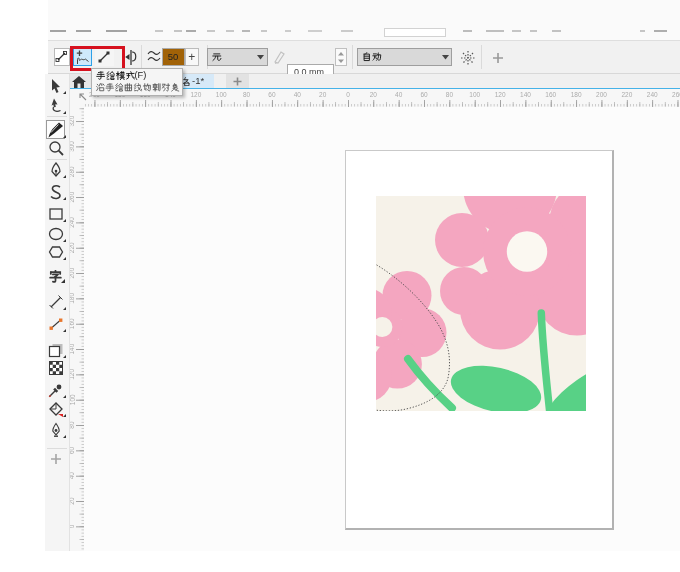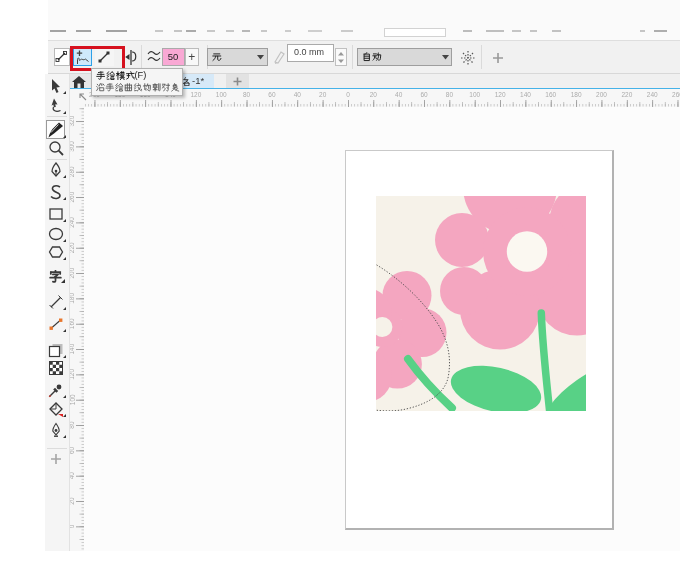--- a/index.html
+++ b/index.html
@@ -45,39 +45,39 @@
     <rect x="9.5" y="2.5" width="3" height="3" fill="#333"></rect>
   </svg>
 <svg style="position:absolute;left:123.5px;top:49px;width:15px;height:17px" viewBox="0 0 15 17">
     <path d="M7,1 L7,16" stroke="#333" stroke-width="1.3"></path>
     <path d="M8,3 C13,3 13,12 8,12" stroke="#333" stroke-width="1.2" fill="none"></path>
     <polygon points="1.2,8 5.5,5 5.5,11" fill="#333"></polygon>
   </svg>
 <svg style="position:absolute;left:147px;top:50px;width:14px;height:13px" viewBox="0 0 14 13">
     <path d="M1,4 C3,1 5,1 7,3 C9,5 11,5 13,2 M1,10 C3,7 5,7 7,9 C9,11 11,11 13,8" stroke="#333" stroke-width="1.1" fill="none"></path>
   </svg>
-<div style="position:absolute;top:48px;height:17.5px;box-sizing:border-box;left:161.5px;width:23px;background:#f9a8d4;border:1px solid #aaa;font:9.5px 'Liberation Sans',sans-serif;color:#222;text-align:center;line-height:15.5px">50</div>
+<div style="position:absolute;top:48px;height:17.5px;box-sizing:border-box;left:161.5px;width:23px;background:#a16207;border:1px solid #aaa;font:9.5px 'Liberation Sans',sans-serif;color:#222;text-align:center;line-height:15.5px">50</div>
 <div style="position:absolute;top:48px;height:17.5px;box-sizing:border-box;left:184.5px;width:14.5px;background:#f8f8f8;border:1px solid #bbb;color:#444;font:12px 'Liberation Sans',sans-serif;text-align:center;line-height:16px">+</div>
 <div style="position:absolute;top:48px;height:17.5px;box-sizing:border-box;left:207px;width:61px;background:#d9d9d9;border:1px solid #9e9e9e"></div>
 <svg style="position:absolute;left:212px;top:52px;width:10.1px;height:9.5px" viewBox="0 0 10.6 10" preserveAspectRatio="none">
     <g stroke="#1a1a1a" stroke-width="1.0" fill="none" stroke-linecap="round">
       <path d="M1.8,2 L8.2,2" transform="translate(0.0,0)"></path>
       <path d="M0.8,4.2 L9.2,4.2" transform="translate(0.0,0)"></path>
       <path d="M4,4.4 C3.6,6.2 2.4,8 1,9" transform="translate(0.0,0)"></path>
       <path d="M6,4.4 L6,7.6 C6,8.8 7,9 8,8.6 C8.8,8.2 9.2,7.6 9.4,6.8" transform="translate(0.0,0)"></path>
     </g>
   </svg>
 <svg style="position:absolute;left:257px;top:55px;width:7px;height:5px" viewBox="0 0 7 5">
     <polygon points="0,0 7,0 3.5,4.5" fill="#444"></polygon>
   </svg>
 <svg style="position:absolute;left:273px;top:50px;width:12px;height:14px" viewBox="0 0 12 14">
     <path d="M2,12 L8,2 L11,4 L5,13 Z" fill="none" stroke="#c2c2c2" stroke-width="1.2"></path>
     <path d="M2,12 L2,14 L5,13" fill="#c2c2c2"></path>
   </svg>
-<div style="position:absolute;top:44px;height:17.5px;box-sizing:border-box;left:287px;width:47px;background:#fff;border:1px solid #aaa;font:9px 'Liberation Sans',sans-serif;color:#444;line-height:15.5px;padding-left:6px">0.0 mm</div>
+<div style="position:absolute;top:64px;height:17.5px;box-sizing:border-box;left:287px;width:47px;background:#fff;border:1px solid #aaa;font:9px 'Liberation Sans',sans-serif;color:#444;line-height:15.5px;padding-left:6px">0.0 mm</div>
 <div style="position:absolute;top:48px;height:17.5px;box-sizing:border-box;left:335px;width:12px;background:#fafafa;border:1px solid #c0c0c0"></div>
 <svg style="position:absolute;left:338px;top:52px;width:6px;height:11px" viewBox="0 0 6 11">
     <polygon points="3,0 6,3.5 0,3.5" fill="#999"></polygon>
     <polygon points="3,11 6,7.5 0,7.5" fill="#999"></polygon>
   </svg>
 <div style="position:absolute;top:48px;height:17.5px;box-sizing:border-box;left:357px;width:95px;background:#d9d9d9;border:1px solid #9e9e9e"></div>
 <svg style="position:absolute;left:361.5px;top:52px;width:20.1px;height:9.5px" viewBox="0 0 21.2 10" preserveAspectRatio="none">
     <g stroke="#1a1a1a" stroke-width="1.0" fill="none" stroke-linecap="round">
       <path d="M5,0.6 L3.8,2.2" transform="translate(0.0,0)"></path>
       <path d="M2.2,2.2 L7.8,2.2 L7.8,9 L2.2,9 L2.2,2.2" transform="translate(0.0,0)"></path>

